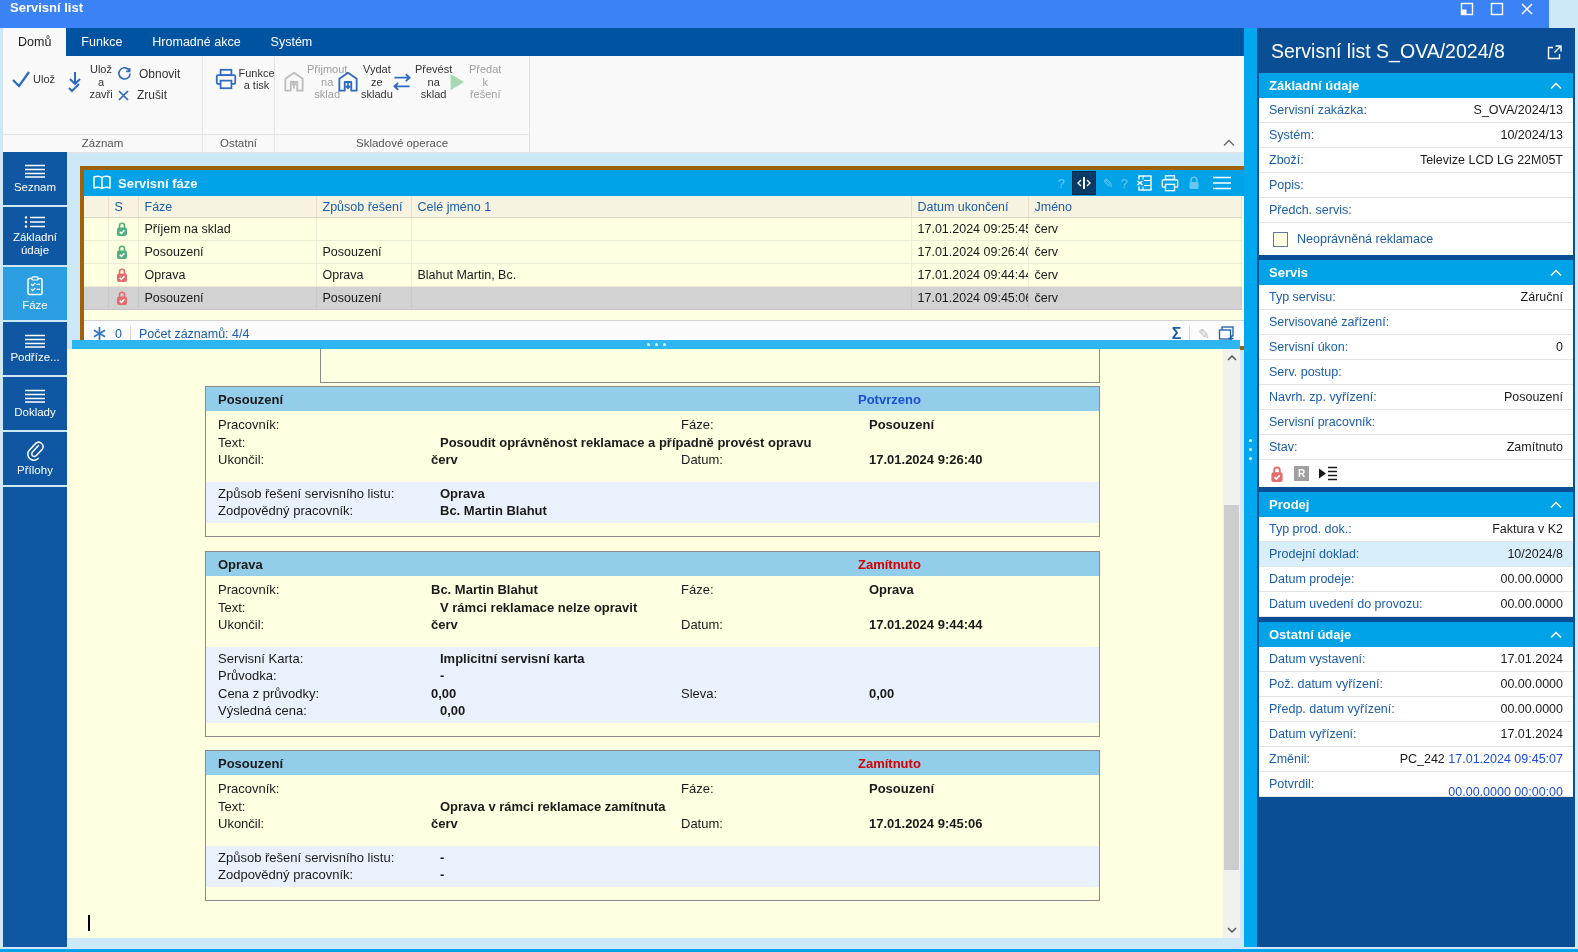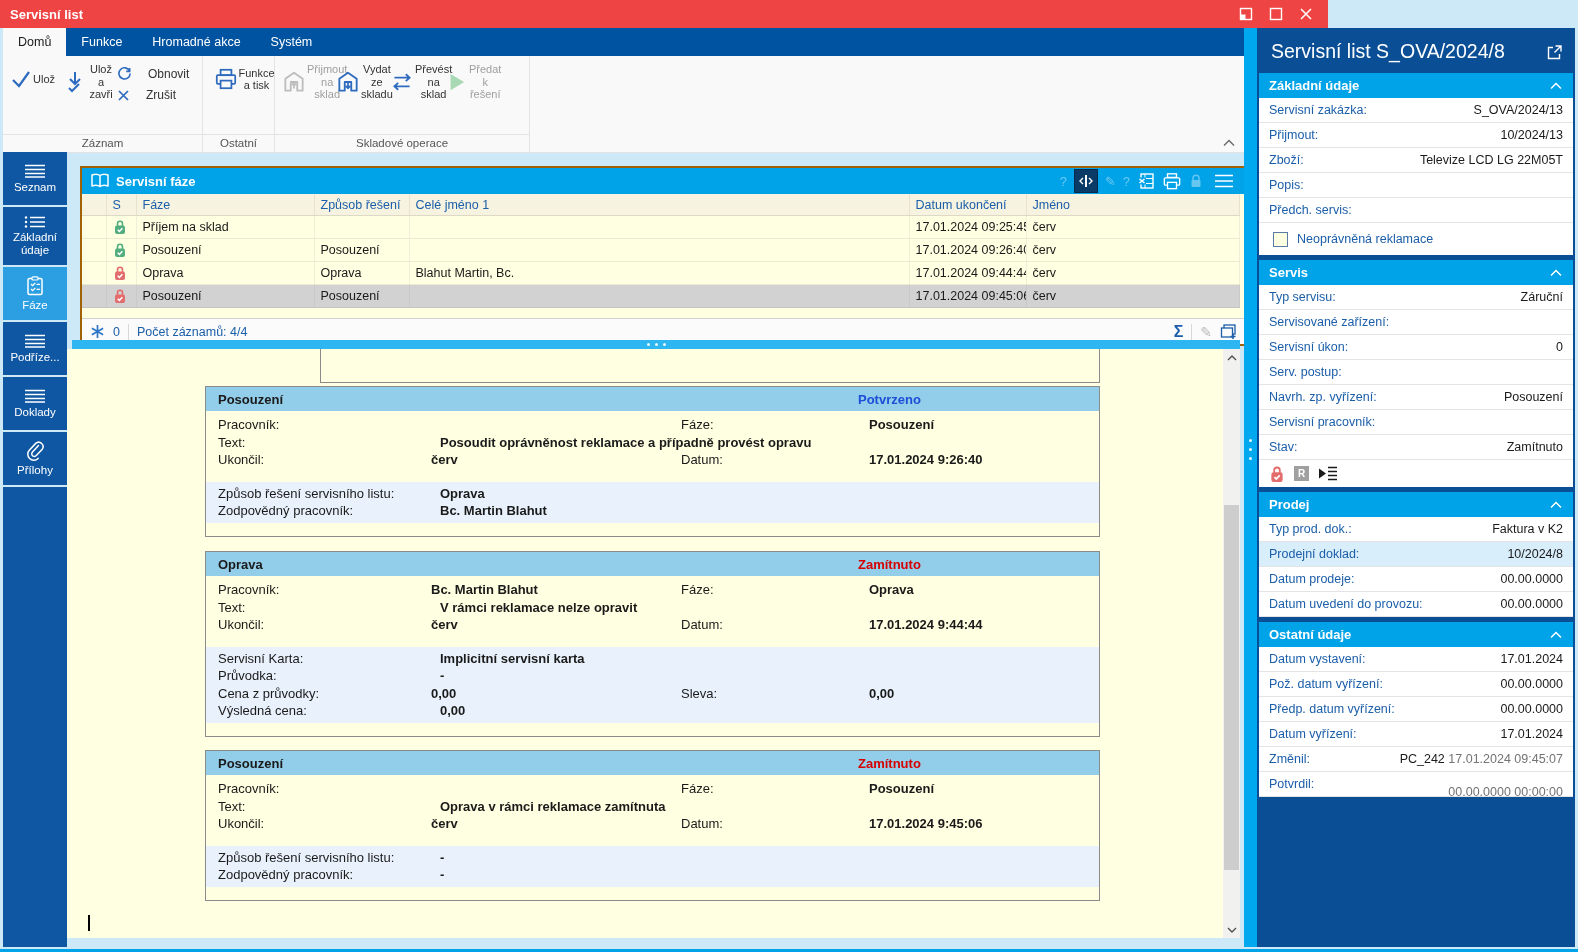--- a/index.html
+++ b/index.html
@@ -3,52 +3,52 @@
 <meta charset="utf-8">
 <style>
   html,body{margin:0;padding:0;background:#9db8cc;}
   #app{position:relative;width:1578px;height:952px;font-family:"Liberation Sans",sans-serif;
        font-size:12.5px;color:#1a1a1a;background:#cde9f8;overflow:hidden;-webkit-font-smoothing:antialiased;}
   .abs{position:absolute;}
   svg{display:block;}
 
   
   #frame{position:absolute;left:0;top:28;right:0;bottom:0;border:3px solid #00a2e8;border-top:none;pointer-events:none;z-index:60;}
-  #titlebar{left:0;top:0;width:1328px;height:28px;background:#ef4444;display:flex;align-items:center;z-index:61;}
+  #titlebar{left:0;top:0;width:1549px;height:28px;background:#3b82f6;display:flex;align-items:flex-start;z-index:61;}
   #titlebar .t{color:#fff;font-weight:bold;font-size:13px;padding-left:10px;}
   .winbtns{margin-left:auto;display:flex;align-items:center;gap:10px;padding-right:12px;}
   .winbtn{width:20px;height:18px;display:flex;align-items:center;justify-content:center;cursor:default;}
 
   
   #tabsrow{left:3px;top:28px;width:1249px;height:28px;background:#0053a0;display:flex;align-items:flex-end;}
   .rtab{height:28px;display:flex;align-items:center;padding:0 15px;color:#fff;font-size:12.5px;}
   .rtab.active{background:#f9f9f9;color:#1a1a1a;}
   #ribbon{left:3px;top:56px;width:1249px;height:96px;background:#f9f9f9;border-bottom:1px solid #e4e4e4;display:flex;}
   .rgroup{position:relative;height:96px;border-right:1px solid #e3e3e3;box-sizing:border-box;}
   .rgroup .glabel{position:absolute;left:0;right:0;bottom:0;height:17px;border-top:1px solid #e3e3e3;
       text-align:center;font-size:11.5px;color:#555;line-height:16px;}
   .gbody{display:flex;align-items:flex-start;padding:4px 6px 0 6px;gap:2px;}
   .bigbtn{width:52px;display:flex;align-items:center;text-align:center;
       font-size:11px;line-height:12.5px;color:#333;padding-top:3px;}
   .bigbtn .bicon{height:32px;display:flex;align-items:center;justify-content:center;}
   .bigbtn.disabled{color:#9f9f9f;}
   .smallstack{display:flex;flex-direction:column;gap:7px;padding-top:6px;}
-  .smallbtn{display:flex;align-items:center;gap:16px;font-size:12px;color:#333;}
+  .smallbtn{display:flex;align-items:center;gap:7px;font-size:12px;color:#333;}
   #ribbon-collapse{position:absolute;right:16px;bottom:5px;}
 
   
   #nav{left:3px;top:152px;width:64px;height:795px;background:#cde9f8;display:flex;flex-direction:column;}
   .navitem{background:#0f57a2;color:#fff;margin-bottom:2px;height:53px;display:flex;flex-direction:column;
      align-items:center;justify-content:center;gap:3px;font-size:11.5px;text-align:center;line-height:12.5px;flex:none;}
   .navitem.tall{height:58px;}
   .navitem.active{background:#2b9fe1;}
   .navfill{background:#0f57a2;flex:1;}
 
   
-  #gridpanel{left:80px;top:166px;width:1168px;background:#ffffe1;border:2px solid #a16207;box-sizing:border-box;}
+  #gridpanel{left:80px;top:166px;width:1168px;background:#ffffe1;border:4px solid #a16207;box-sizing:border-box;}
   #gridhdr{height:26px;background:#00a2e8;display:flex;align-items:center;color:#fff;padding:0 8px;}
   #gridhdr .gt{font-weight:bold;font-size:13px;margin-left:6px;}
   .gtools{margin-left:auto;display:flex;align-items:center;gap:7px;padding-right:4px;}
   .gtool{color:#fff;font-size:13px;display:flex;align-items:center;justify-content:center;}
   .gtool.faint{opacity:.4;}
   .gtool.hl{background:#0a3a66;border:1px solid #072a4d;width:22px;height:22px;}
   table.grid{border-collapse:collapse;table-layout:fixed;width:1158px;font-size:12.5px;}
   table.grid th{background:#f6f3e0;color:#1b5ea9;font-weight:normal;text-align:left;height:21px;
      border-bottom:1px solid #ddd9c4;border-right:1px solid #e6e2cd;padding:0 6px;}
   table.grid td{height:22px;background:#ffffe1;border-bottom:1px solid #ecead2;border-right:1px solid #f0edd8;
@@ -94,21 +94,21 @@
   #sbheading{display:flex;align-items:flex-start;justify-content:space-between;color:#fff;
      padding:12px 12px 10px 14px;font-size:19.5px;}
   .section{margin:0 2px 5px 2px;background:#fff;}
   .sechdr{height:25px;background:#00a2e8;color:#fff;font-weight:bold;font-size:13px;display:flex;
      align-items:center;padding:0 10px;}
   .sechdr .chev{margin-left:auto;}
   .srow{height:24px;display:flex;align-items:center;justify-content:space-between;padding:0 10px;
      border-bottom:1px solid #e4e4e4;background:#fff;}
   .srow .sl{color:#1b5ea9;}
   .srow .sv{color:#1a1a1a;text-align:right;white-space:nowrap;}
-  .srow .sv.blue{color:#737373;margin-top:16px;}
+  .srow .sv.blue{color:#1d4ed8;margin-top:16px;}
   .srow.hl{background:#d9eefb;gap:24px;}
   .cbrow{height:32px;display:flex;align-items:center;gap:9px;padding:0 10px 0 14px;background:#fff;}
   .cbox{width:15px;height:15px;background:#ffffe1;border:1px solid #5a7ba6;box-sizing:border-box;}
   .cbrow .sl{color:#1b5ea9;}
   .iconrow{height:27px;display:flex;align-items:center;gap:9px;padding:0 10px;background:#fff;}
   .rbadge{width:15px;height:15px;background:#a0a0a0;color:#fff;font-size:10px;font-weight:bold;
      display:flex;align-items:center;justify-content:center;}
 </style>
 </head>
 <body>
@@ -635,21 +635,21 @@
           <svg width="14" height="8" viewBox="0 0 14 8">
               <path d="M2 6.5 L7 1.5 L12 6.5" fill="none" stroke="#fff" stroke-width="1.5"></path>
             </svg>
         </span>
       </div>
       <div class="srow">
           <span class="sl">Servisní zakázka:</span>
           <span class="sv">S_OVA/2024/13</span>
         </div>
       <div class="srow">
-          <span class="sl">Přijmout:</span>
+          <span class="sl">Systém:</span>
           <span class="sv">10/2024/13</span>
         </div>
       <div class="srow">
           <span class="sl">Zboží:</span>
           <span class="sv">Televize LCD LG 22M05T</span>
         </div>
       <div class="srow">
           <span class="sl">Popis:</span>
           <span class="sv"></span>
         </div>

